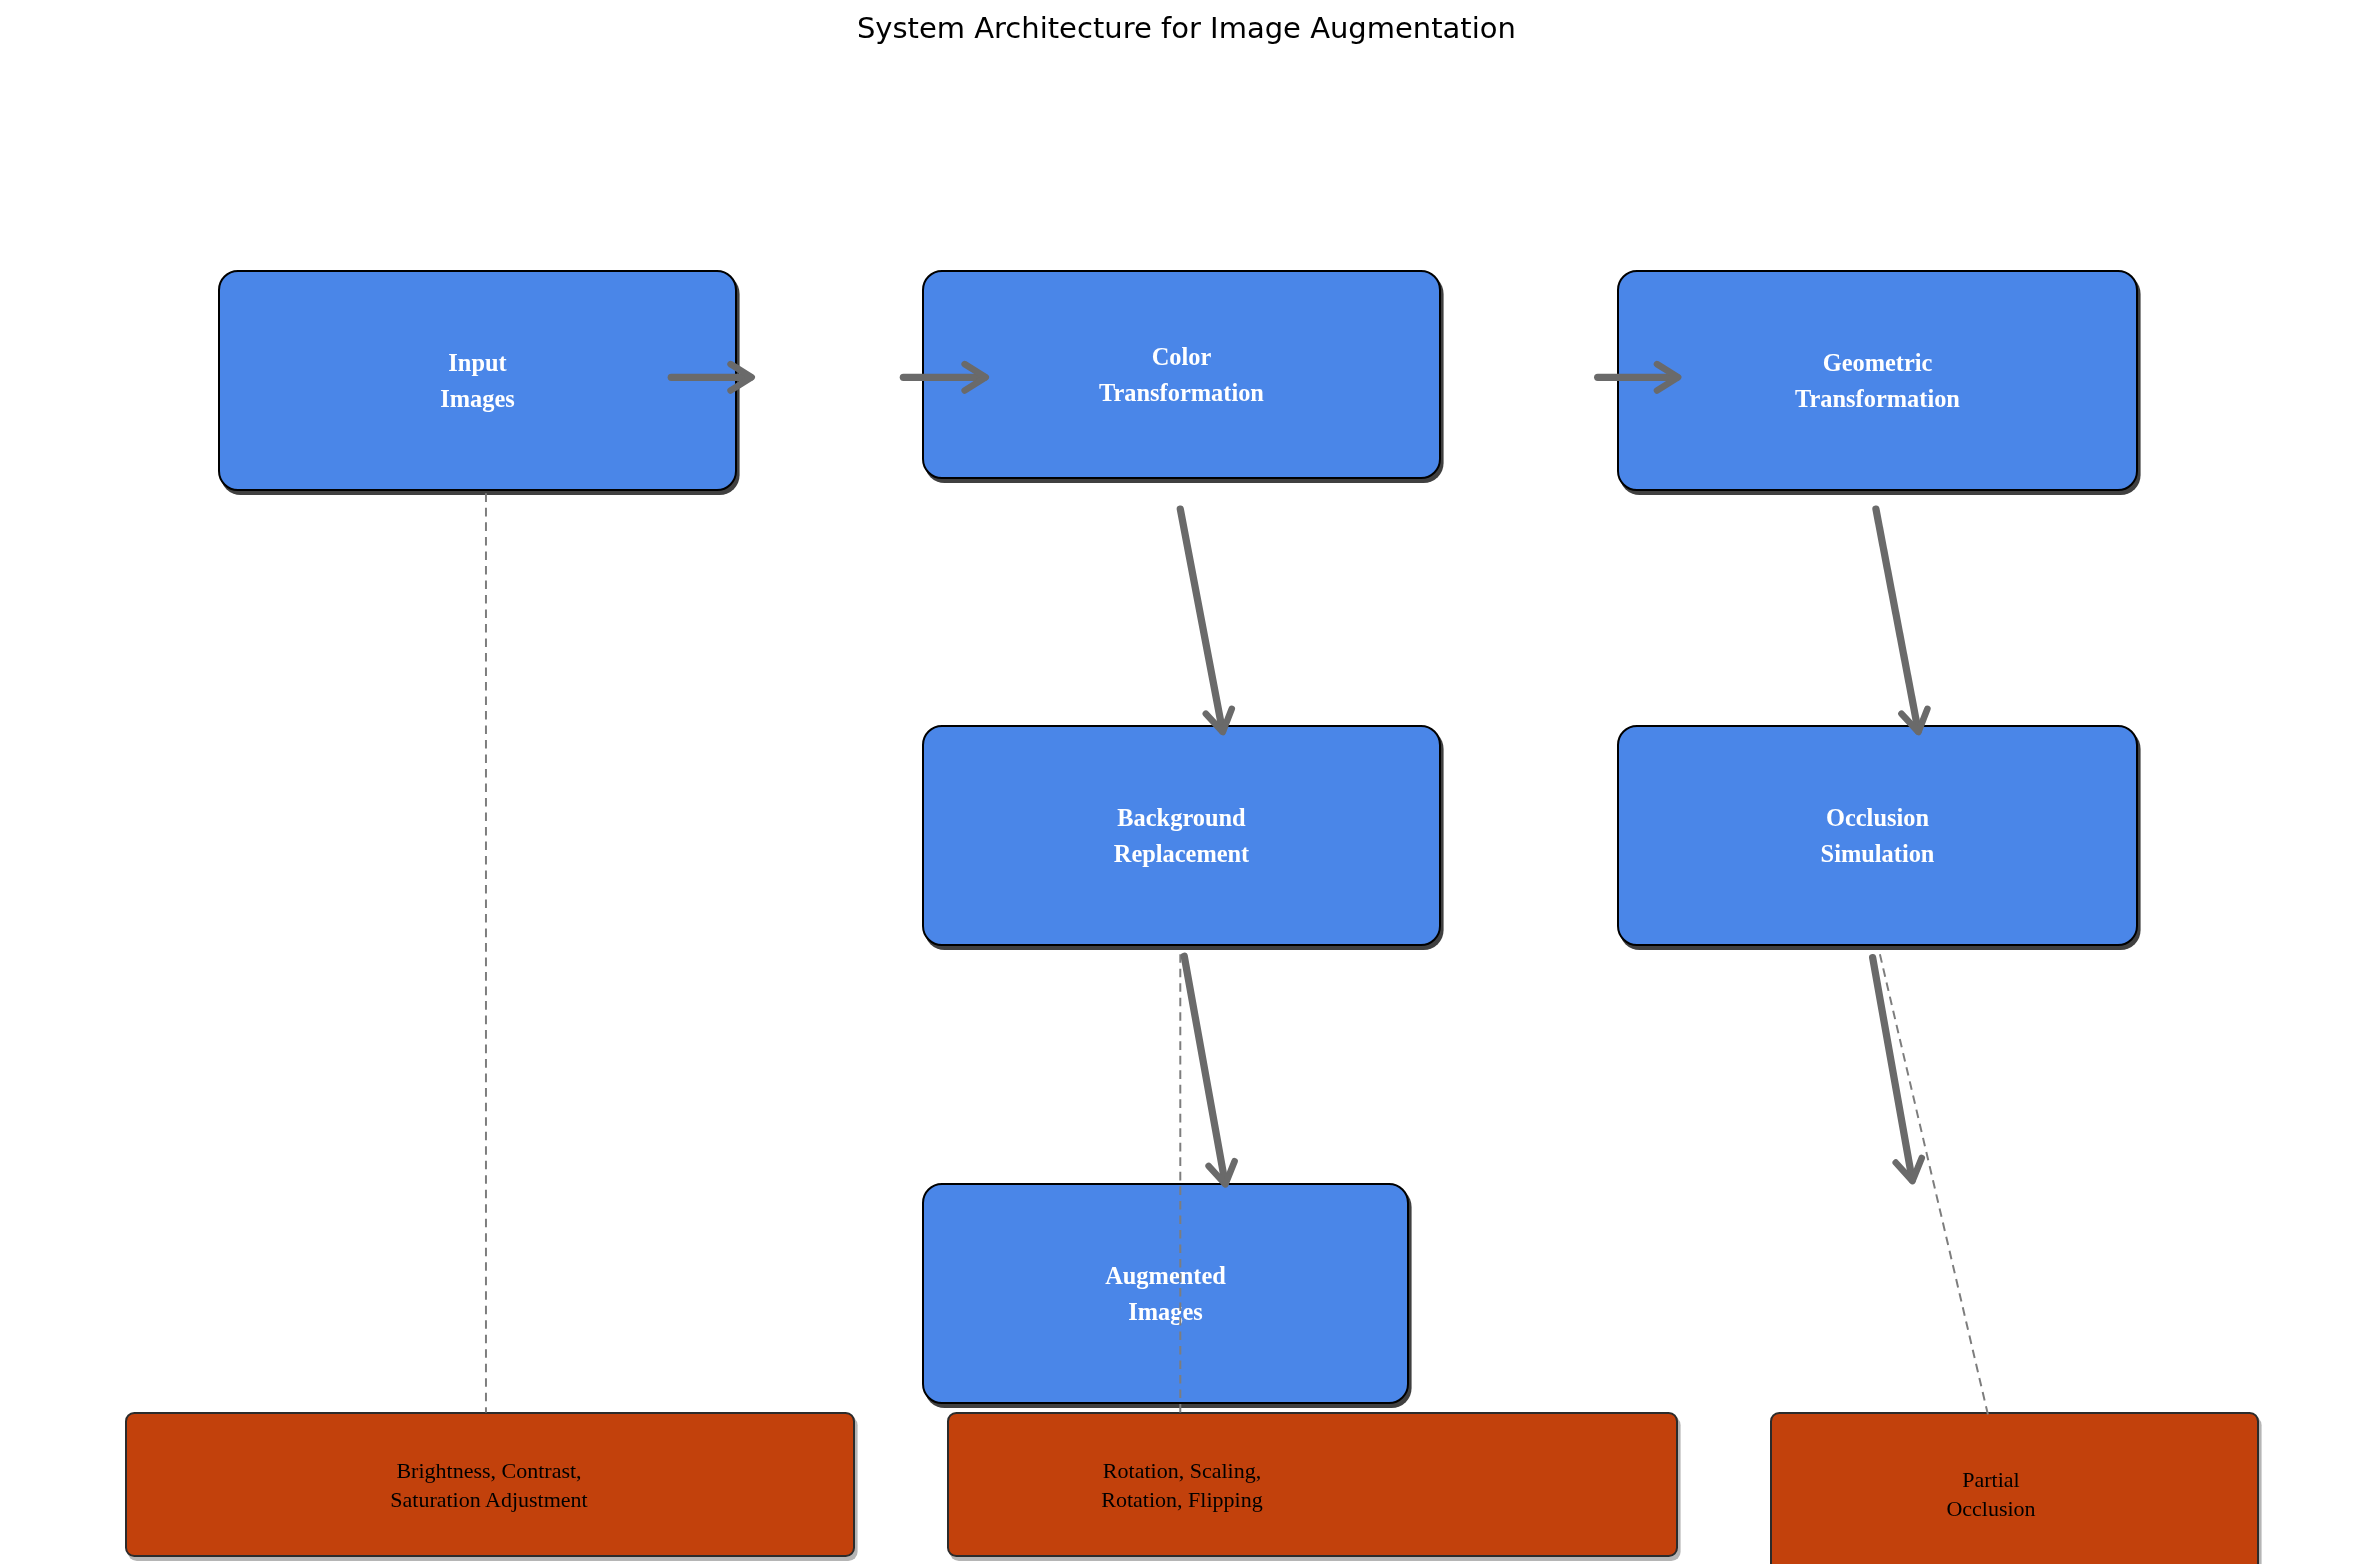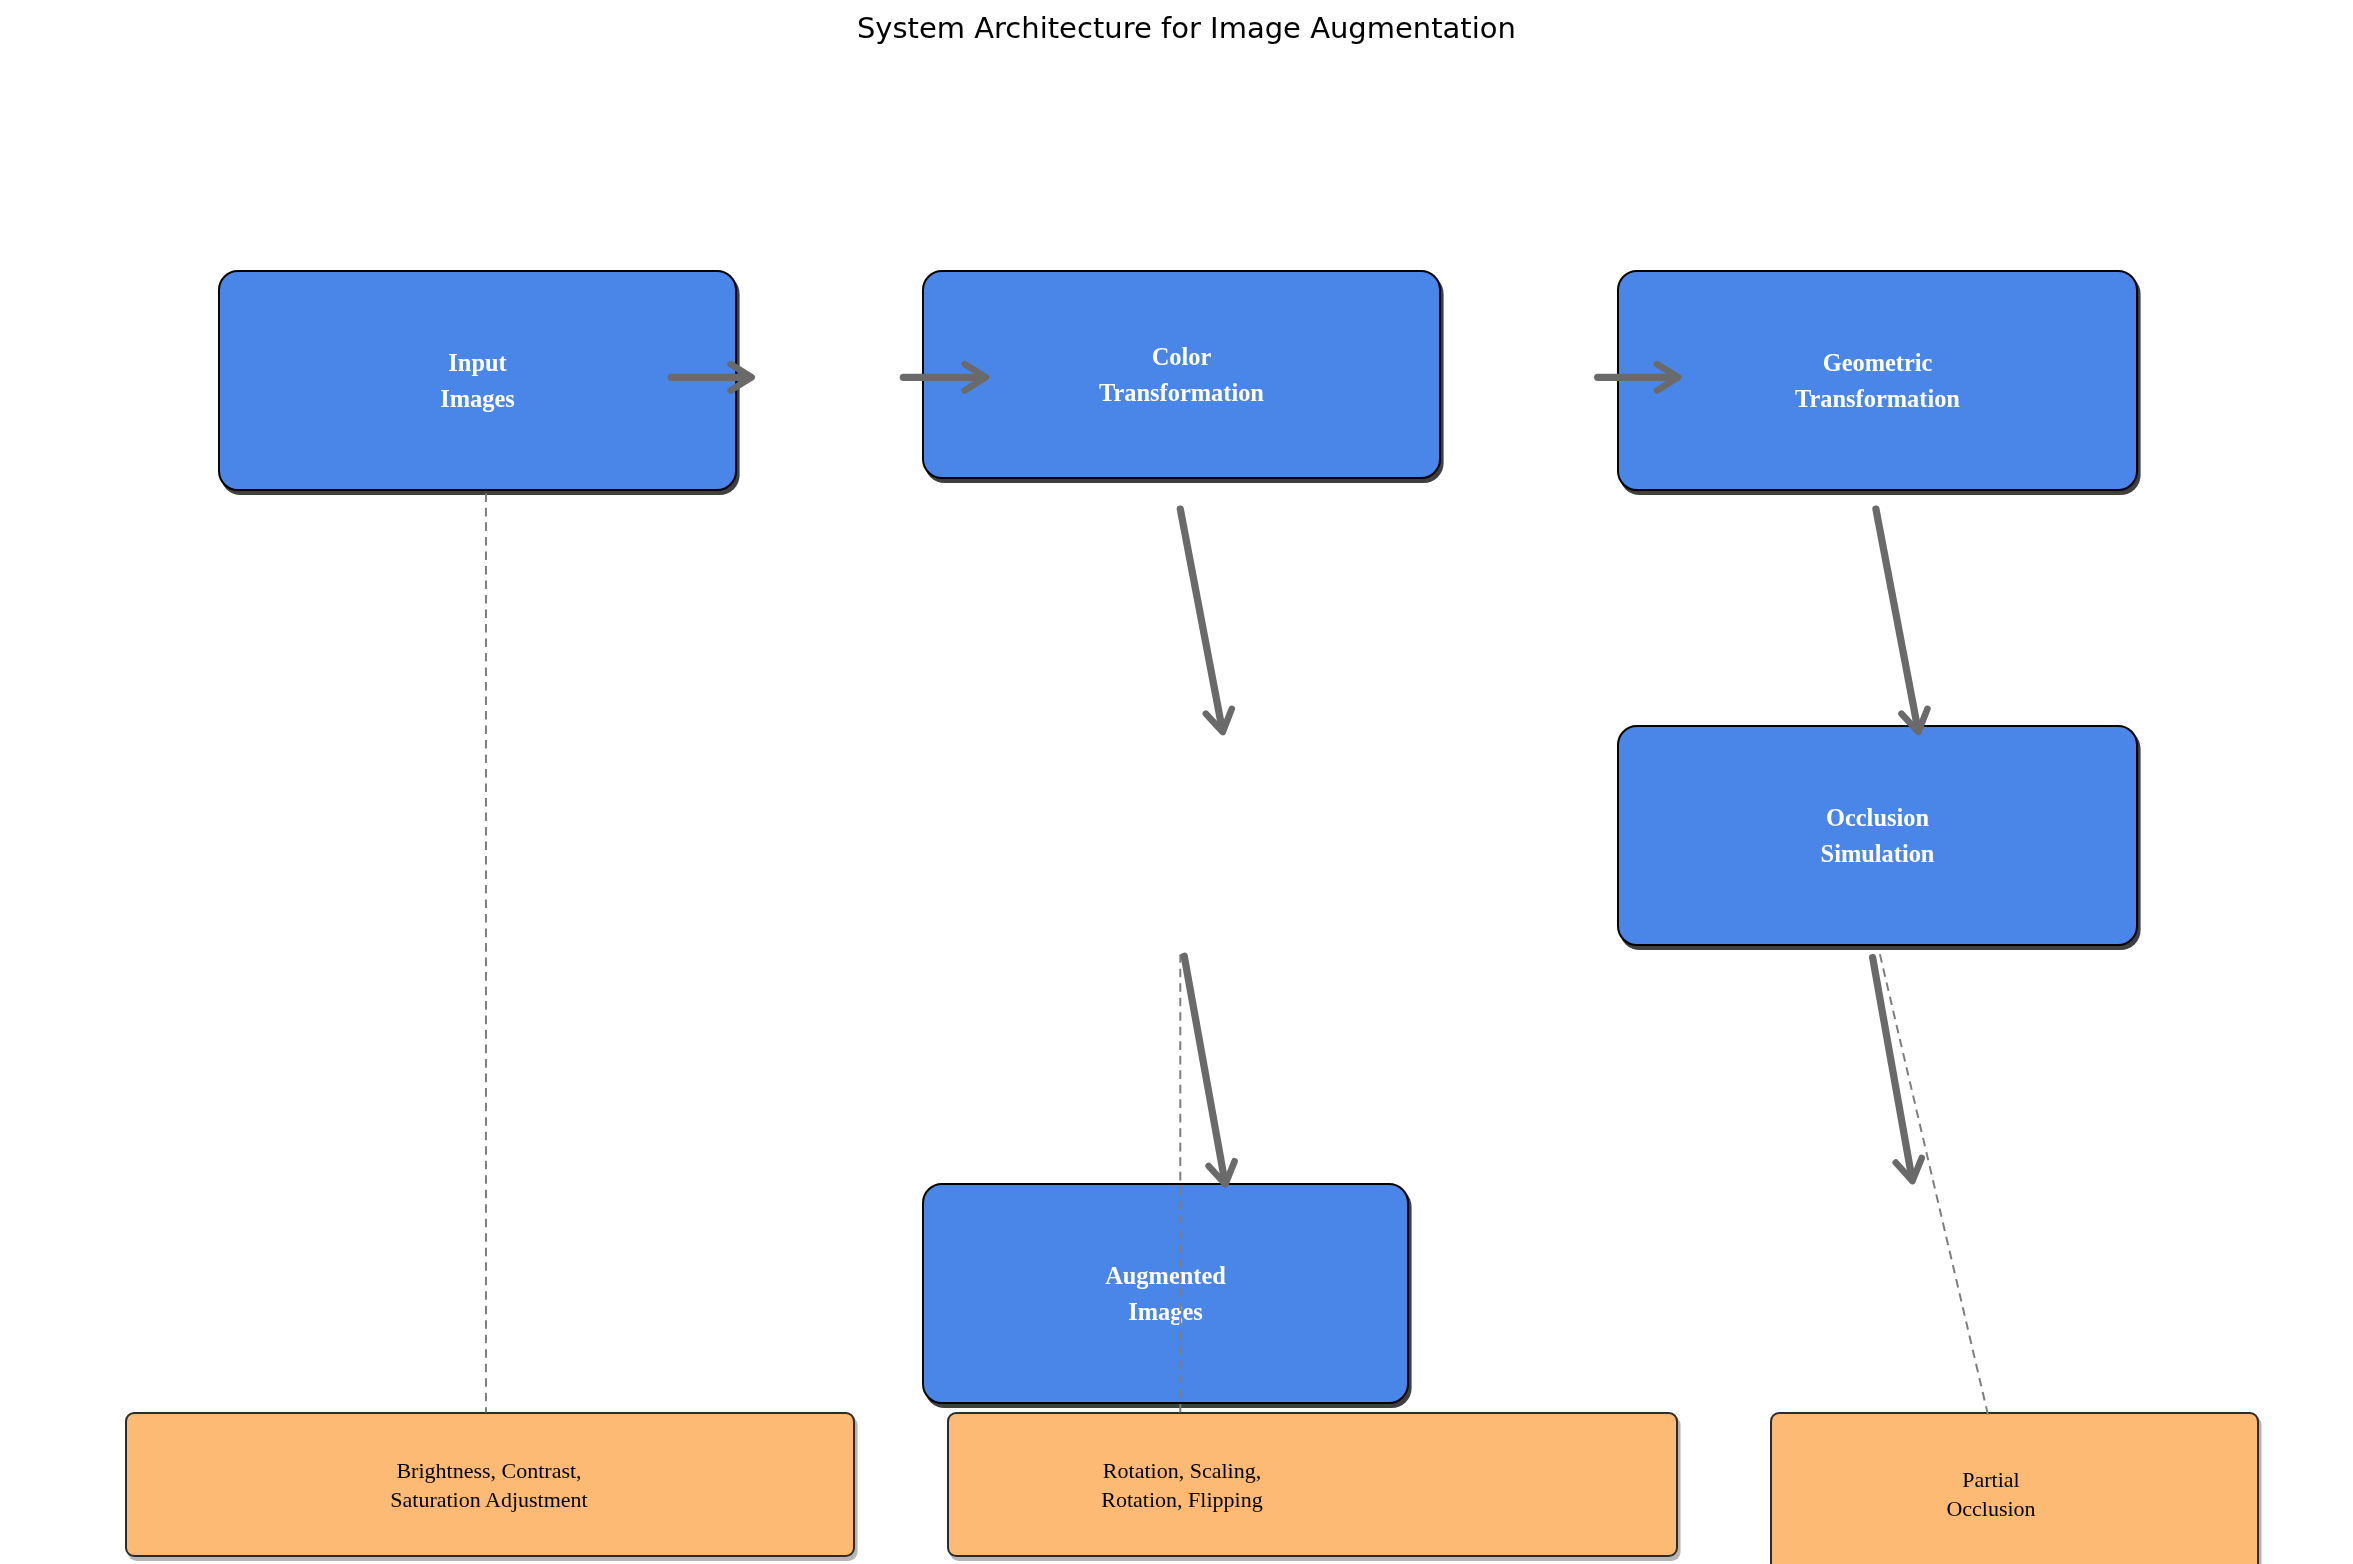--- a/index.html
+++ b/index.html
@@ -34,21 +34,21 @@
     justify-content: center;
     color: #ffffff;
     font-weight: bold;
     font-size: 24.4px;
     line-height: 1.45;
     text-align: center;
   }
   .note {
     position: absolute;
     box-sizing: border-box;
-    background: #fdba74;
+    background: #c2410c;
     border: 2px solid #2b2b2b;
     border-radius: 9.2px;
     box-shadow: 2.6px 4px 0 rgba(90,90,90,0.45);
   }
   .note-text {
     position: absolute;
     top: 50%;
     transform: translate(-50%, -50%);
     color: #000000;
     font-size: 22px;
@@ -82,20 +82,24 @@
   <div class="node" style="left:922px; top:270px; width:519px; height:209px;">
     <span class="node-line">Color</span>
     <span class="node-line">Transformation</span>
   </div>
 
   <div class="node" style="left:1617px; top:270px; width:521px; height:221px;">
     <span class="node-line">Geometric</span>
     <span class="node-line">Transformation</span>
   </div>
 
+  <div class="node" style="left:922px; top:725px; width:519px; height:221px;">
+    <span class="node-line">Background</span>
+    <span class="node-line">Replacement</span>
+  </div>
 
   <div class="node" style="left:1617px; top:725px; width:521px; height:221px;">
     <span class="node-line">Occlusion</span>
     <span class="node-line">Simulation</span>
   </div>
 
   <div class="node" style="left:922px; top:1183px; width:487px; height:221px;">
     <span class="node-line">Augmented</span>
     <span class="node-line">Images</span>
   </div>

